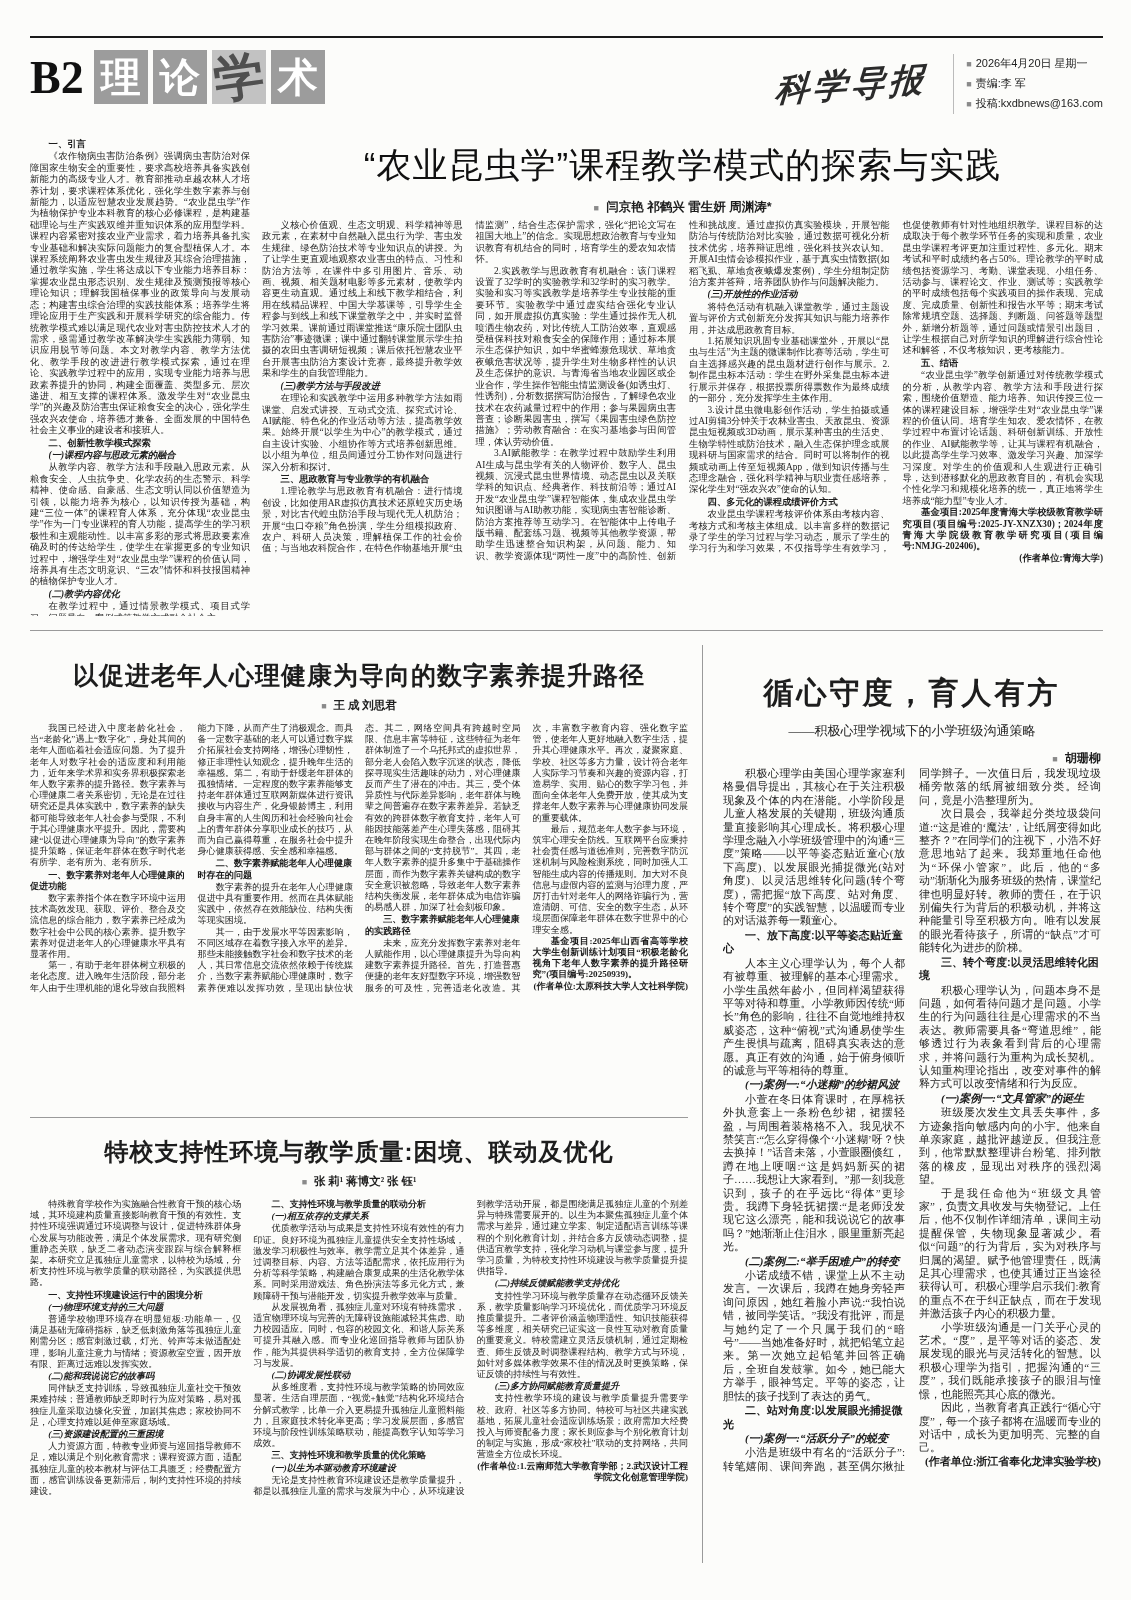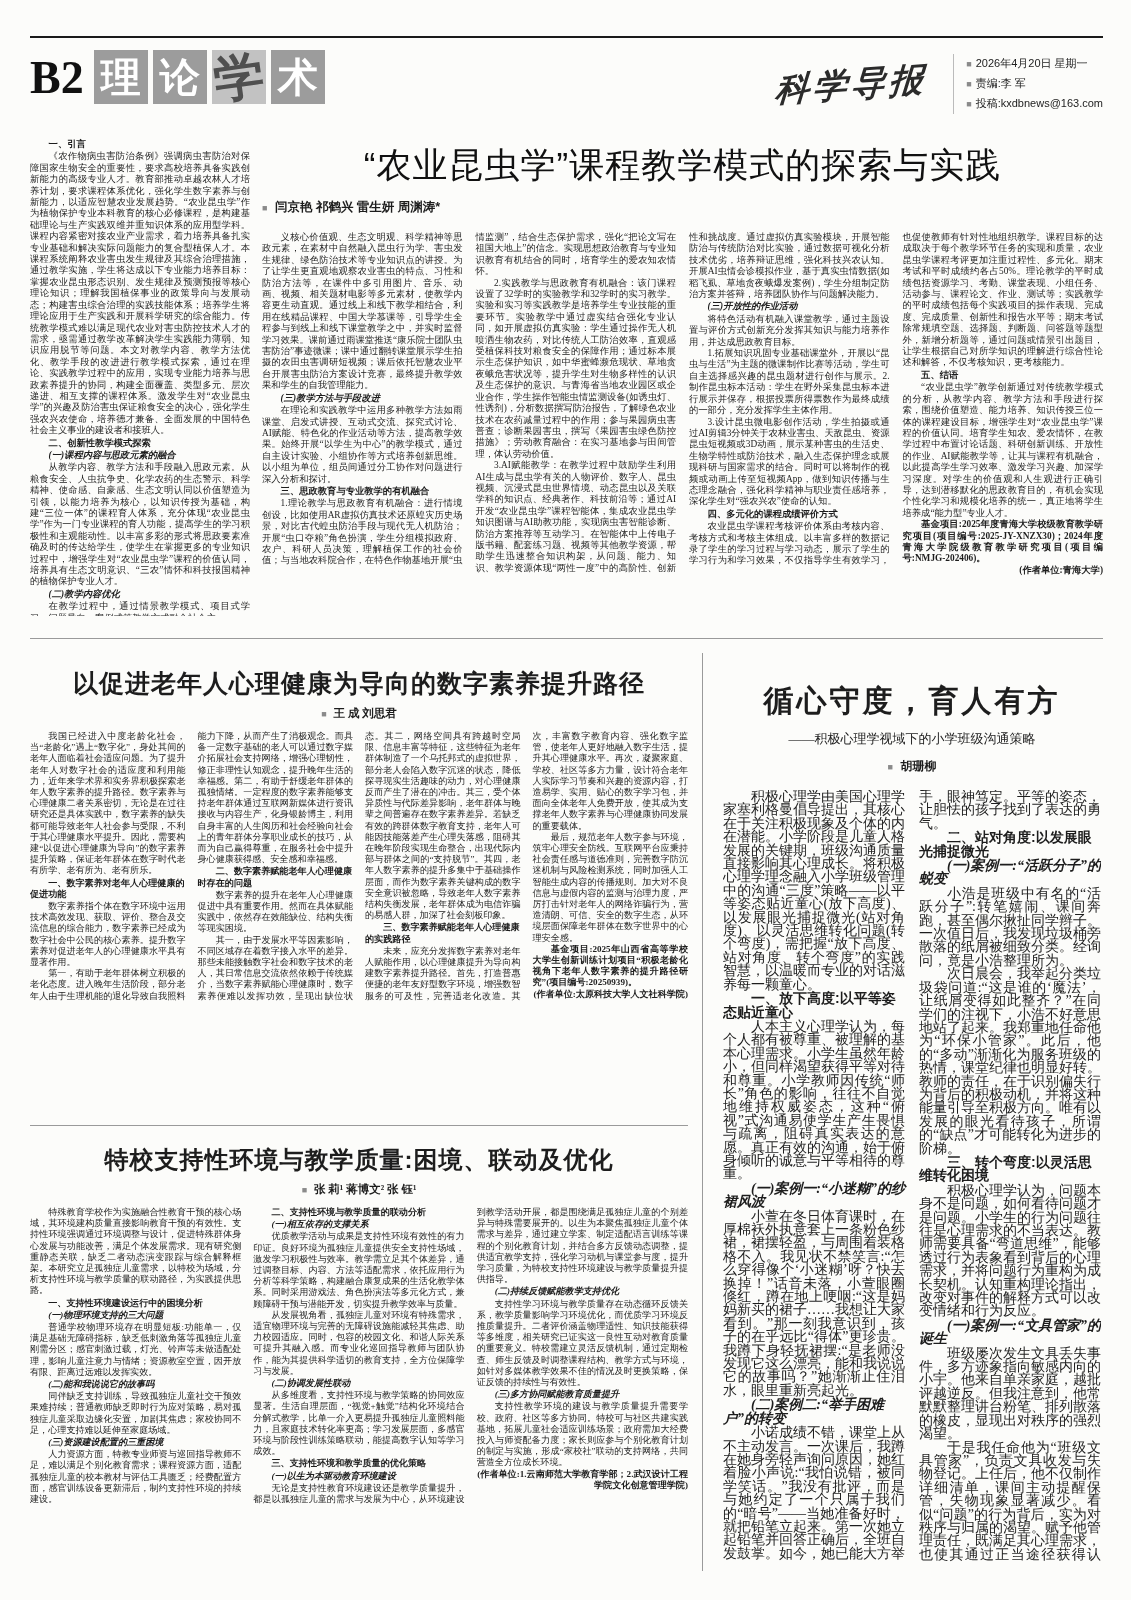--- a/index.html
+++ b/index.html
@@ -32,22 +32,22 @@
   .b-p{text-indent:2em;text-align:justify;margin:0;}
   .b-fund{font-weight:bold;text-indent:2em;text-align:justify;margin:0;}
   .b-unit{font-weight:bold;text-align:right;margin:0;}
   
   .art-top{display:flex;margin-top:12px;}
   .introcol{width:220px;flex:0 0 220px;height:478px;overflow:hidden;
             font-size:9.3px;line-height:11.4px;padding-right:12px;}
   .toprt{flex:1;min-width:0;}
   .t-title{font-family:"Liberation Sans","DejaVu Sans",sans-serif;font-weight:normal;font-size:35px;
            text-align:center;letter-spacing:1px;margin:4px 0 10px 0;color:#111;}
-  .t-byline{font-family:"Liberation Sans","DejaVu Sans",sans-serif;font-weight:bold;
-            font-size:12.5px;margin-bottom:16px;}
+  .t-byline{text-align:center;font-family:"Liberation Sans","DejaVu Sans",sans-serif;font-weight:bold;
+            font-size:12.5px;margin-bottom:4px;}
   .cols4top{column-count:4;column-gap:13px;height:392px;overflow:hidden;font-size:9.3px;line-height:11.4px;}
   .hr-full{height:1px;background:#9a9a9a;margin-top:14px;}
   
   .lower{display:flex;margin-top:0;}
   .leftreg{width:658px;flex:0 0 658px;}
   .vr{width:1px;background:#9a9a9a;margin:14px 14px 0 14px;height:918px;}
   .rightreg{flex:1;min-width:0;border-left:0;}
   .m-title{font-family:"Liberation Sans","DejaVu Sans",sans-serif;font-weight:bold;font-size:25px;
            text-align:center;letter-spacing:1px;margin:28px 0 6px 0;}
   .m-byline{text-align:center;font-family:Liberation Serif, serif;font-weight:bold;
@@ -55,23 +55,23 @@
   .cols4{column-count:4;column-gap:12px;height:382px;overflow:hidden;font-size:9.1px;line-height:11.2px;}
   .hr-left{height:1px;background:#9a9a9a;margin:12px 0 0 0;}
   .b-title{font-family:"Liberation Sans","DejaVu Sans",sans-serif;font-weight:bold;font-size:24px;
            text-align:center;letter-spacing:1px;margin:18px 0 6px 0;}
   .cols3{column-count:3;column-gap:12px;height:348px;overflow:hidden;font-size:9.1px;line-height:11.2px;}
   
   .heart{padding:0 2px 0 6px;}
   .h-title{font-family:"Liberation Sans","DejaVu Sans",sans-serif;font-weight:bold;font-size:30px;
            text-align:center;letter-spacing:3px;margin:42px 0 8px 0;}
   .h-sub{text-align:center;font-size:13px;color:#222;margin-bottom:10px;}
-  .h-byline{text-align:center;font-family:"Liberation Sans","DejaVu Sans",sans-serif;font-weight:bold;
-            font-size:12px;margin-bottom:15px;}
-  .cols2{column-count:2;column-gap:14px;height:772px;overflow:hidden;font-size:14px;line-height:13.4px;}
+  .h-byline{text-align:right;font-family:"Liberation Sans","DejaVu Sans",sans-serif;font-weight:bold;
+            font-size:12px;margin-bottom:0;}
+  .cols2{column-count:2;column-gap:14px;height:772px;overflow:hidden;font-size:11px;line-height:13.4px;}
 </style>
 </head>
 <body>
 
 <div class="page">
   <div class="inner">
     <div class="topline"></div>
 
     <header class="hdr">
       <div class="brand">

